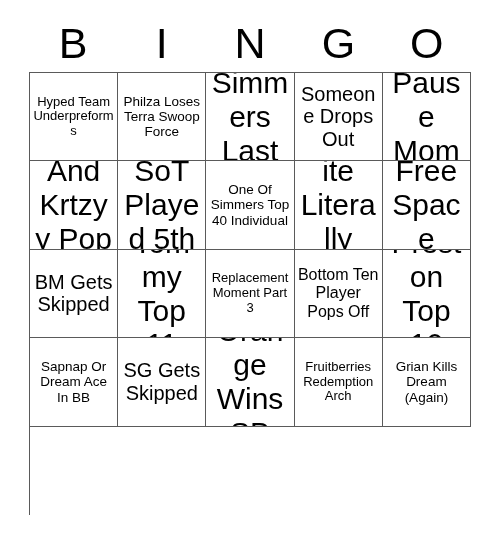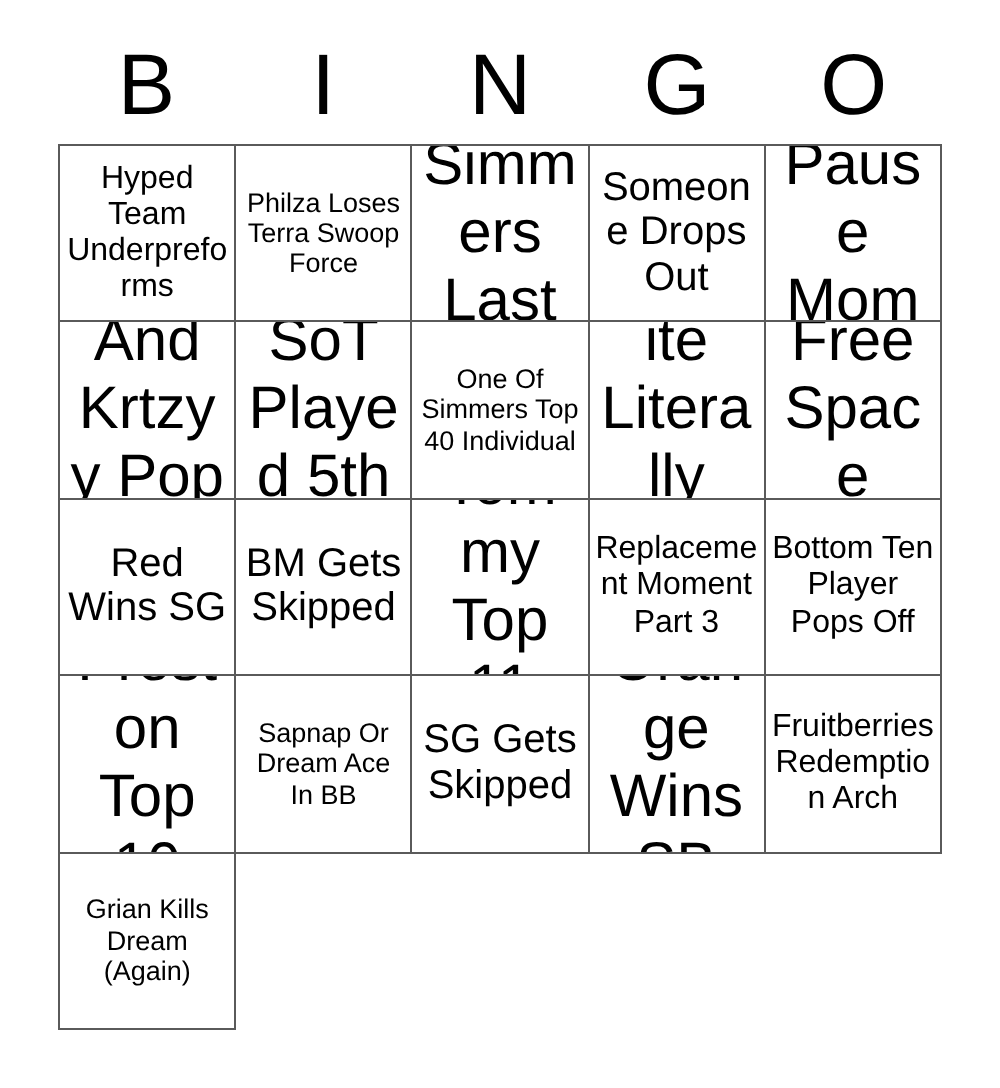--- a/index.html
+++ b/index.html
@@ -72,21 +72,21 @@
     overflow: hidden;
   }
   .cell-text {
     display: block;
     width: 100%;
     line-height: 1.13;
     word-wrap: break-word;
   }
 
   
-  .fs-xs  { font-size: 16px; }
+  .fs-xs  { font-size: 13px; }
   .fs-sm  { font-size: 13.5px; }
   .fs-md  { font-size: 16px; }
   .fs-lg  { font-size: 20px; }
   .fs-xl  { font-size: 30px; }
 </style>
 </head>
 <body>
 
 <div id="bingo-card">
 
@@ -126,23 +126,20 @@
       <span class="cell-text fs-sm">One Of Simmers Top 40 Individual</span>
     </div>
 
     <div class="cell">
       <span class="cell-text fs-xl">Website Literally Dies</span>
     </div>
     <div class="cell">
       <span class="cell-text fs-xl">Free Space</span>
     </div>
     <div class="cell">
-      <span class="cell-text fs-lg">Red Wins SG</span>
-    </div>
-    <div class="cell">
       <span class="cell-text fs-lg">BM Gets Skipped</span>
     </div>
 
     <div class="cell">
       <span class="cell-text fs-xl">Tommy Top 11</span>
     </div>
     <div class="cell">
       <span class="cell-text fs-xs">Replacement Moment Part 3</span>
     </div>
     <div class="cell">

